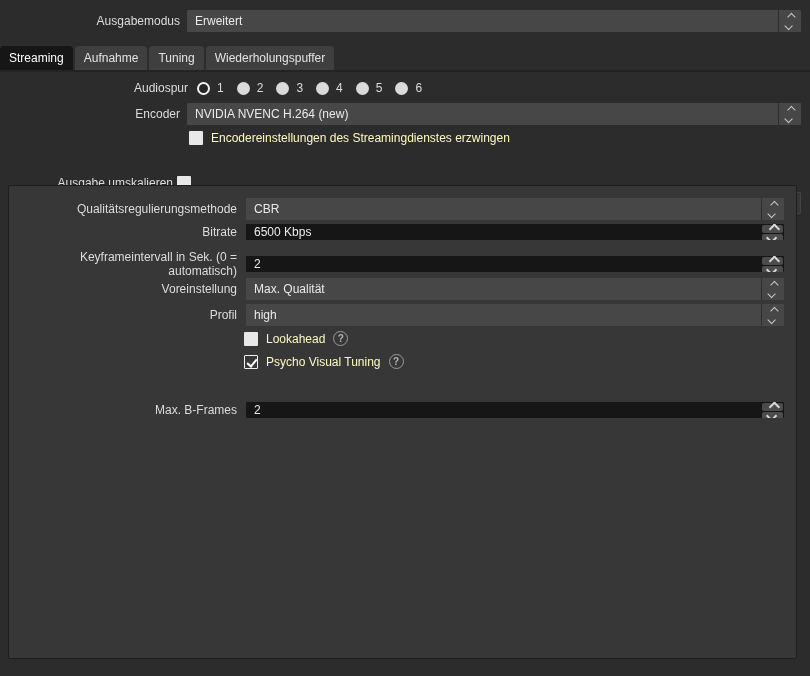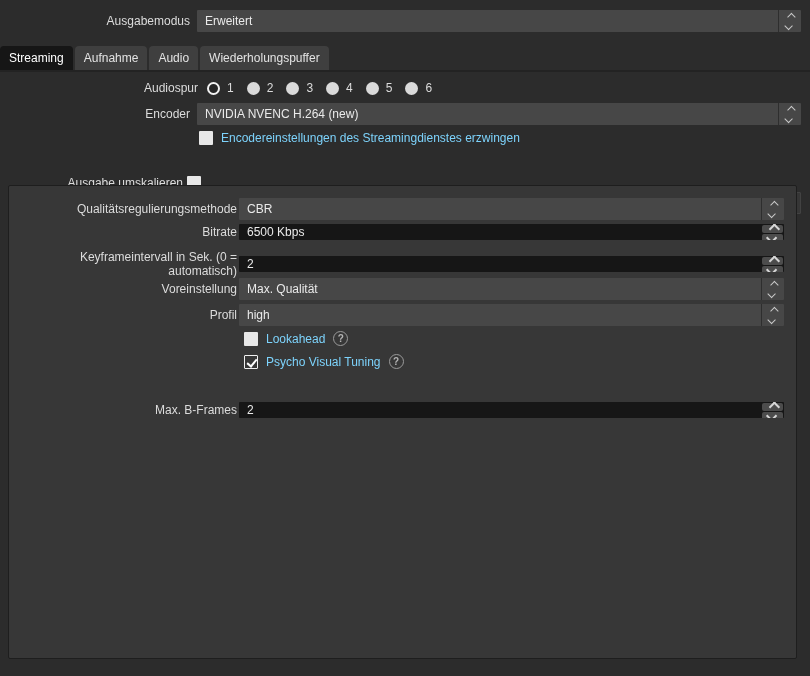--- a/index.html
+++ b/index.html
@@ -5,21 +5,21 @@
   * { margin:0; padding:0; box-sizing:border-box; }
   html,body { width:810px; height:676px; }
   body {
     position:relative;
     background:#2c2c2c;
     font-family:"Liberation Sans", sans-serif;
     font-size:12px;
     color:#dcdcdc;
     overflow:hidden;
   }
-  .row { position:absolute; left:10px; right:9px; display:flex; align-items:center; }
+  .row { position:absolute; left:0; right:9px; display:flex; align-items:center; }
   .lbl { text-align:right; color:#dcdcdc; flex:none; }
 
   
   .combo {
     flex:1; height:22px; background:#474747; border-radius:1px;
     display:flex; align-items:center; overflow:hidden;
   }
   .combo-text { flex:1; padding-left:8px; color:#eaeaea; white-space:nowrap; }
   .combo-btn {
     flex:none; width:23px; align-self:stretch;
@@ -70,37 +70,37 @@
   .radio.on  { background:#262626; border:2.5px solid #f2f2f2; }
 
   
   .checkbox { width:14px; height:14px; flex:none; position:relative; border-radius:1px; }
   .checkbox.off { background:#e8e8e8; }
   .checkbox.on  { background:transparent; border:1px solid #f0f0f0; }
   .checkbox.on::after {
     content:""; position:absolute; left:4px; top:1px; width:4px; height:8px;
     border:solid #ffffff; border-width:0 2px 2px 0; transform:rotate(40deg);
   }
-  .cb-label { margin-left:8px; color:#7dd3fc; }
+  .cb-label { margin-left:8px; color:#fef9c3; }
 
   
   .help {
     width:15px; height:15px; margin-left:8px; flex:none;
     border:1px solid #9a9a9a; border-radius:50%;
     color:#b4b4b4; font-size:10px; font-weight:bold;
     display:flex; align-items:center; justify-content:center;
   }
 
   
   #groupbox {
     position:absolute; top:185px; left:8px; right:13px; height:474px;
     background:#373737; border:1px solid #1e1e1e; border-radius:2px;
   }
   .grow { position:absolute; left:0; right:12px; display:flex; align-items:center; }
-  .glbl { width:228px; margin-right:2px; text-align:right; flex:none; }
+  .glbl { width:228px; margin-right:9px; text-align:right; flex:none; }
   .gspacer { width:235px; flex:none; }
 </style>
 </head>
 <body>
 
 <div class="row" style="top:10px">
   <span class="lbl" style="width:180px">Ausgabemodus</span>
   <span style="width:7px"></span>
   <div class="combo">
     <span class="combo-text">Erweitert</span>
@@ -112,21 +112,21 @@
 </div>
 
 <div id="tabbar">
   <div class="tab active">
       <span>Streaming</span>
     </div>
   <div class="tab">
       <span>Aufnahme</span>
     </div>
   <div class="tab">
-      <span>Audio</span>
+      <span>Tuning</span>
     </div>
   <div class="tab">
       <span>Wiederholungspuffer</span>
     </div>
 </div>
 <div id="tab-divider"></div>
 
 <div class="row" style="top:81px">
   <span class="lbl" style="width:188px">Audiospur</span>
   <span style="width:9px"></span>

